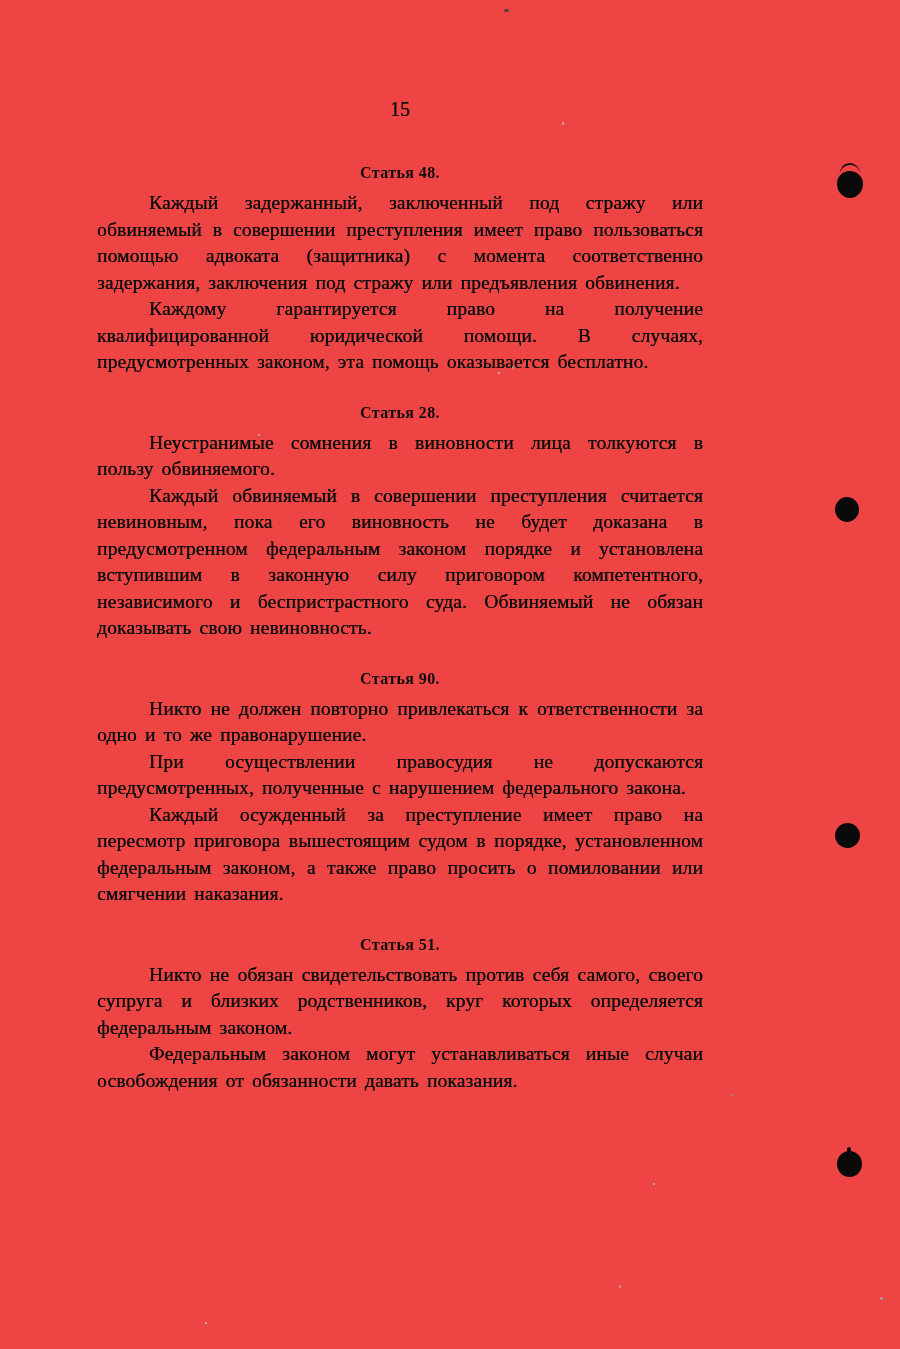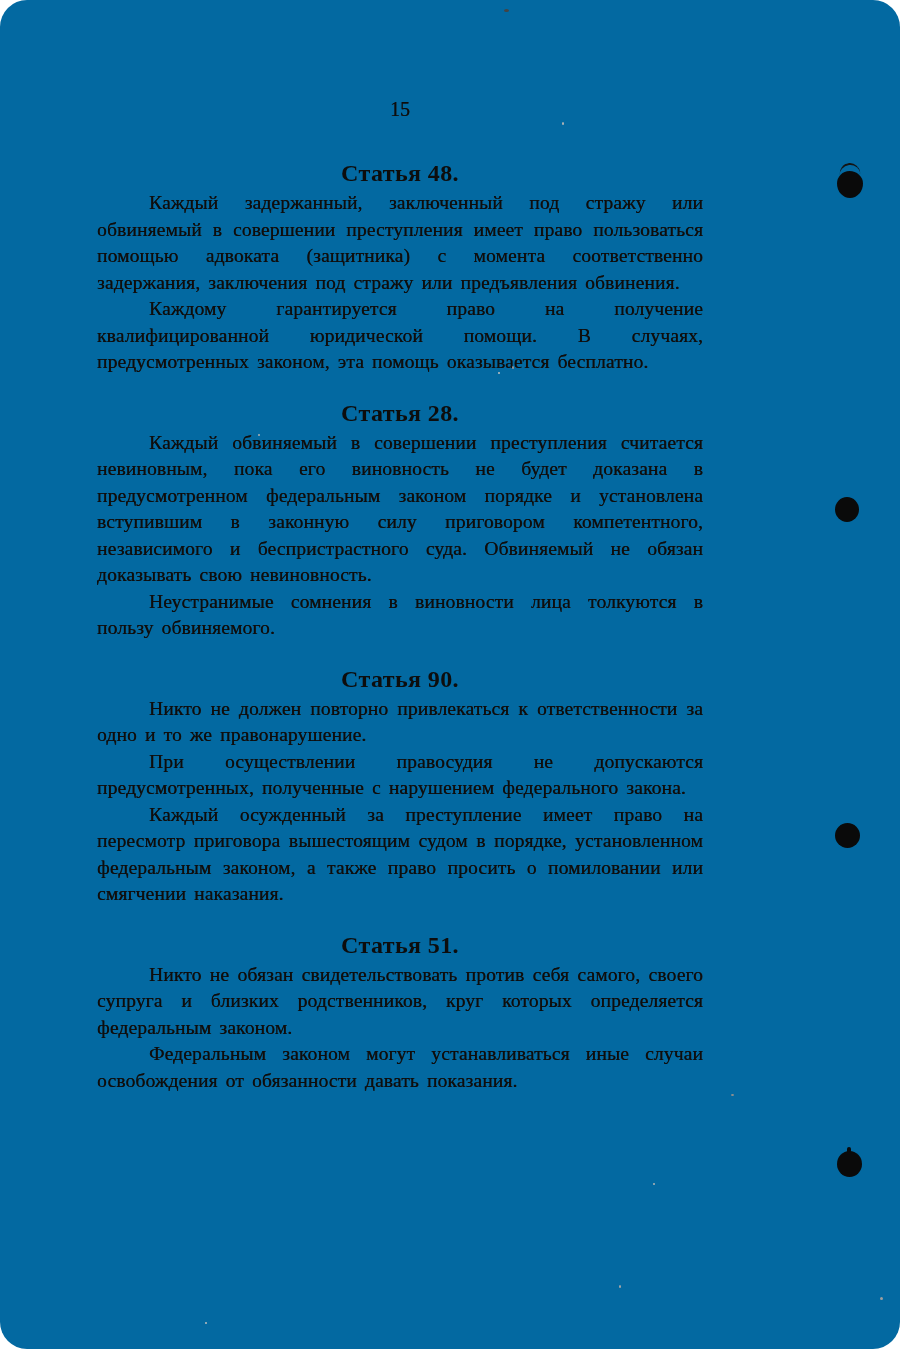--- a/index.html
+++ b/index.html
@@ -11,22 +11,21 @@
     height: 1349px;
     background: #ffffff;
     overflow: hidden;
     position: relative;
     font-family: "Liberation Serif", "DejaVu Serif", serif;
     color: #0d0d0d;
   }
   .sheet {
     position: absolute;
     inset: 0;
-    background: #0369a1;
-    border-radius: 27px;
+    background: #ef4444;
   }
   .text-col {
     position: absolute;
     left: 97px;
     top: 0;
     width: 606px;
   }
   .page-number {
     padding-top: 96px;
     text-align: center;
@@ -36,21 +35,21 @@
   }
   .article {
     margin-top: 24px;
   }
   .article.first {
     margin-top: 38px;
   }
   .article h2 {
     margin: 0 0 4px 0;
     text-align: center;
-    font-size: 24px;
+    font-size: 16px;
     line-height: 26px;
     font-weight: 700;
     letter-spacing: 0.4px;
   }
   .article p {
     margin: 0;
     font-size: 19.5px;
     line-height: 26.5px;
     text-align: justify;
     text-align-last: left;
@@ -114,22 +113,22 @@
     <div class="page-number">15</div>
 
     <section class="article first">
       <h2>Статья 48.</h2>
       <p>Каждый задержанный, заключенный под стражу или обвиняемый в совершении преступления имеет право пользоваться помощью адвоката (защитника) с момента соответственно задержания, заключения под стражу или предъявления обвинения.</p>
       <p>Каждому гарантируется право на получение квалифицированной юридической помощи. В случаях, предусмотренных законом, эта помощь оказывается бесплатно.</p>
     </section>
 
     <section class="article">
       <h2>Статья 28.</h2>
+      <p>Неустранимые сомнения в виновности лица толкуются в пользу обвиняемого.</p>
       <p>Каждый обвиняемый в совершении преступления считается невиновным, пока его виновность не будет доказана в предусмотренном федеральным законом порядке и установлена вступившим в законную силу приговором компетентного, независимого и беспристрастного суда. Обвиняемый не обязан доказывать свою невиновность.</p>
-      <p>Неустранимые сомнения в виновности лица толкуются в пользу обвиняемого.</p>
     </section>
 
     <section class="article">
       <h2>Статья 90.</h2>
       <p>Никто не должен повторно привлекаться к ответственности за одно и то же правонарушение.</p>
       <p>При осуществлении правосудия не допускаются предусмотренных, полученные с нарушением федерального закона.</p>
       <p>Каждый осужденный за преступление имеет право на пересмотр приговора вышестоящим судом в порядке, установленном федеральным законом, а также право просить о помиловании или смягчении наказания.</p>
     </section>
 
     <section class="article">

